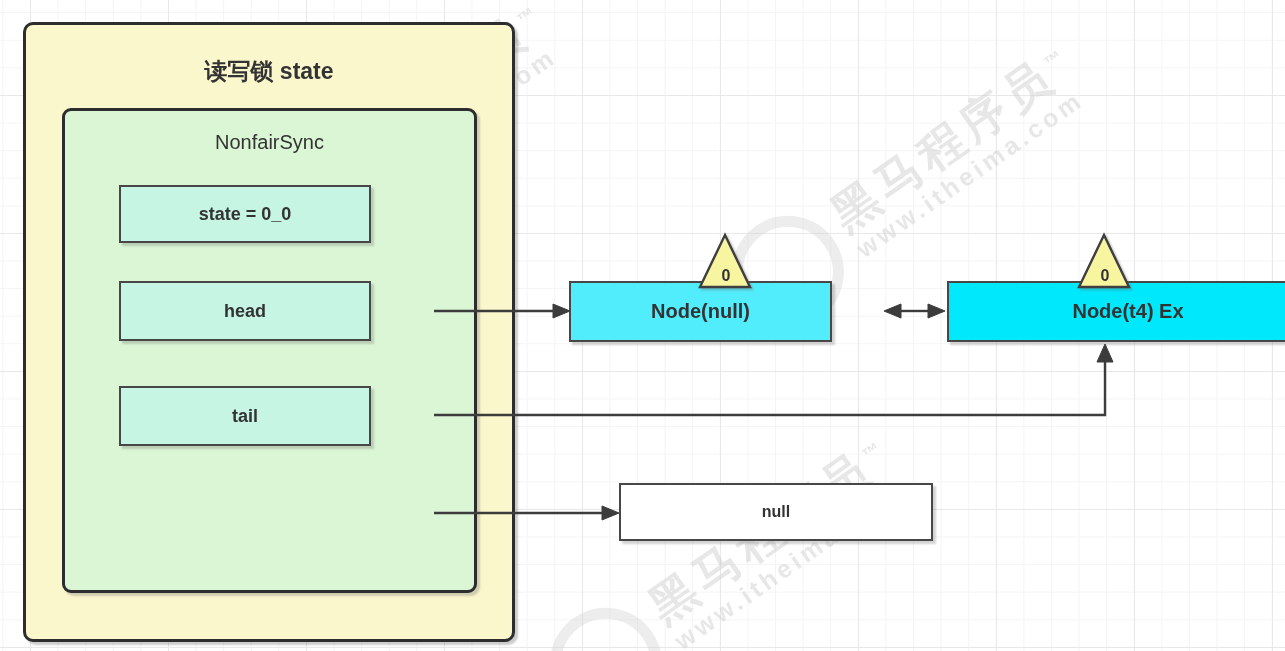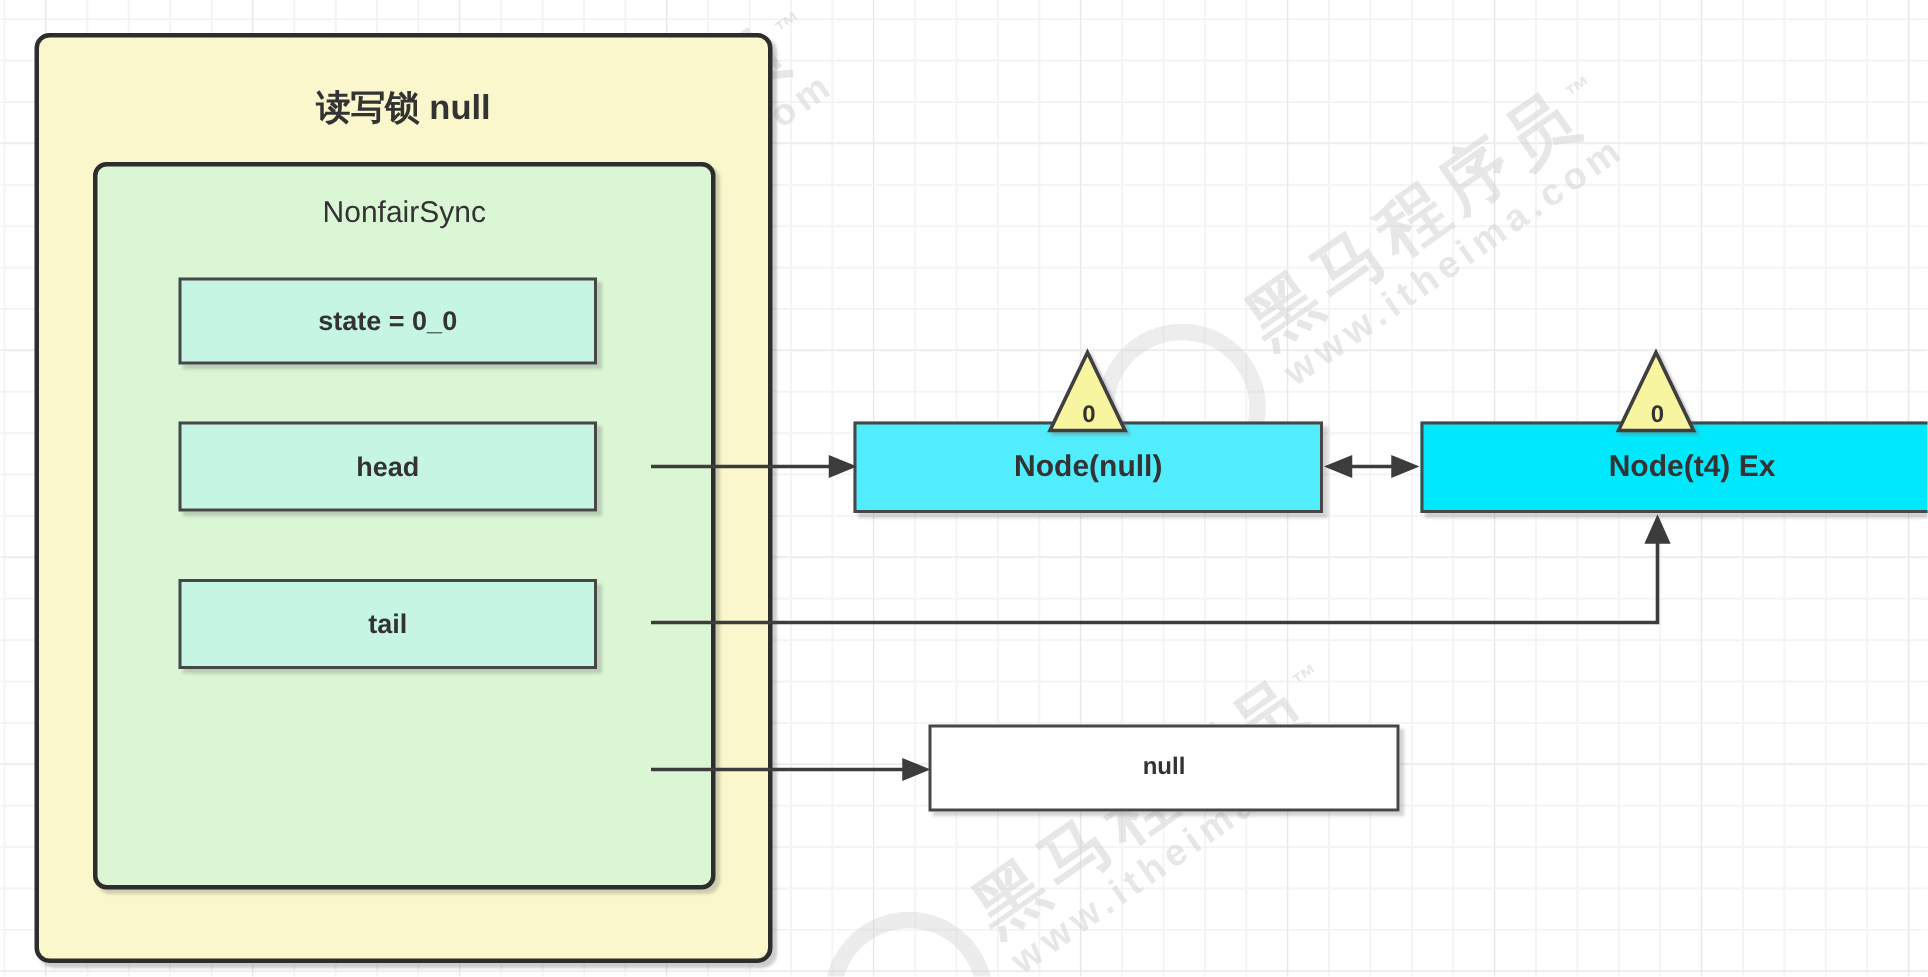--- a/index.html
+++ b/index.html
@@ -63,28 +63,28 @@
     font-size:20px; font-weight:400; color:var(--text); z-index:4;
   }
 
   
   .box {
     position:absolute; display:flex; align-items:center; justify-content:center;
     font-weight:700; color:var(--text); z-index:4;
     border:2px solid var(--field-border);
     box-shadow:3px 3px 2px rgba(110,110,110,.3);
   }
-  .field { left:119px; width:279px; height:58px; background:var(--field-fill); font-size:18px; }
+  .field { left:119px; width:252px; height:58px; background:var(--field-fill); font-size:18px; }
   .field-state { top:185px; }
   .field-head  { top:281px; height:60px; }
   .field-tail  { top:386px; height:60px; }
   .field-owner { top:484px; height:60px; font-size:17px; }
 
   .node { height:61px; top:281px; font-size:20px; }
-  .node-head { left:569px; width:313px; background:var(--node-head-fill); }
+  .node-head { left:569px; width:263px; background:var(--node-head-fill); }
   .node-tail { left:947px; width:362px; background:var(--node-tail-fill); }
   .null-box  { left:619px; top:483px; width:314px; height:58px; background:var(--null-fill); font-size:16px; }
 
   
   .wires { position:absolute; left:0; top:0; z-index:5; pointer-events:none; }
   .wires path, .wires line { stroke:var(--line); stroke-width:2.4; fill:none; }
   .wires polygon { fill:var(--line); stroke:var(--line); }
 
   
   .tri {
@@ -118,21 +118,21 @@
   </div>
   <div class="wm" style="left:560px; top:640px;">
     <div class="wm-ring"></div>
     <div>
       <div class="wm-brand"><span>黑马程序员</span><sup>™</sup></div>
       <div class="wm-url">www.itheima.com</div>
     </div>
   </div>
 
   <div class="outer-box"></div>
-  <div class="outer-title">读写锁 null</div>
+  <div class="outer-title">读写锁 state</div>
 
   <div class="inner-box"></div>
   <div class="inner-title">NonfairSync</div>
 
   <div class="box field field-state">state = 0_0</div>
   <div class="box field field-head">head</div>
   <div class="box field field-tail">tail</div>
 
   <div class="box node node-head">Node(null)</div>
   <div class="box node node-tail">Node(t4) Ex</div>

